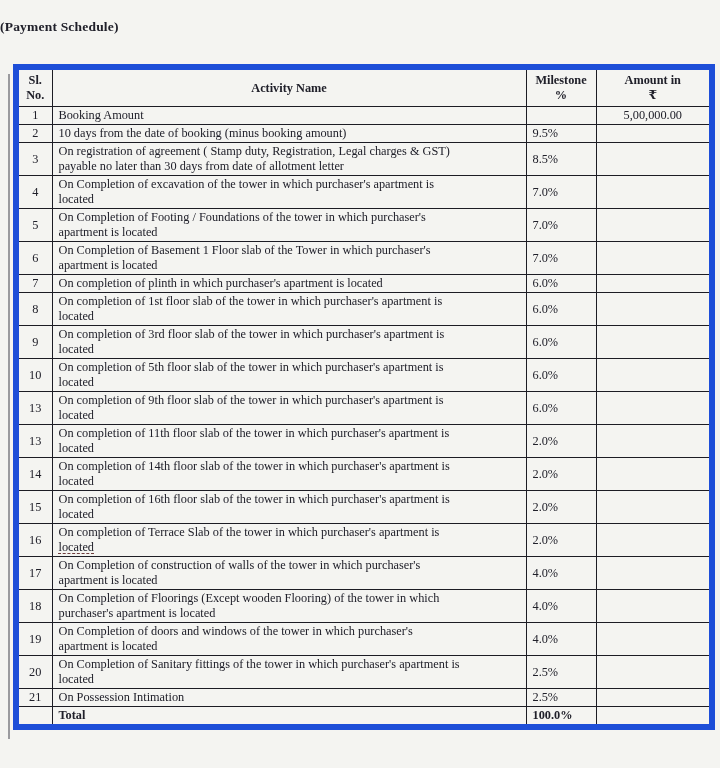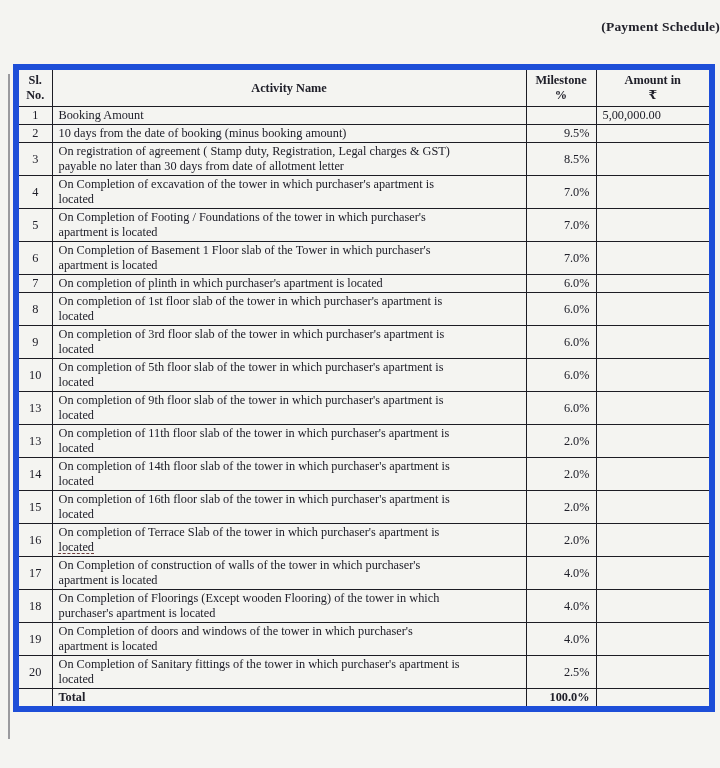--- a/index.html
+++ b/index.html
@@ -9,21 +9,21 @@
   body {
     width: 720px;
     height: 768px;
     background: #f4f4f1;
     font-family: "Liberation Serif", "DejaVu Serif", serif;
     color: #20202a;
     position: relative;
     overflow: hidden;
   }
   .page-title {
-    text-align: right;
+    text-align: left;
     font-weight: bold;
     font-size: 13.5px;
     padding-top: 19px;
     letter-spacing: 0.2px;
   }
   .scan-edge {
     position: absolute;
     left: 8px;
     top: 74px;
     width: 2px;
@@ -48,22 +48,22 @@
   }
   table.schedule th {
     font-weight: bold;
     text-align: center;
     white-space: pre-line;
     padding: 3px 2px;
     line-height: 15px;
   }
   td.sl      { text-align: center; padding: 1px 2px; }
   td.activity{ text-align: left; white-space: pre-line; }
-  td.milestone { text-align: right; }
-  td.amount  { text-align: left; padding-right: 7px; }
+  td.milestone { text-align: left; }
+  td.amount  { text-align: center; padding-right: 7px; }
   tr.total-row td { font-weight: bold; }
   .dashed {
     text-decoration: underline;
     text-decoration-style: dashed;
     text-decoration-color: #6e3d3d;
     text-underline-offset: 2px;
   }
 </style>
 </head>
 <body>
@@ -214,20 +214,26 @@
         <td class="milestone">4.0%</td>
         <td class="amount"></td>
       </tr>
       <tr>
         <td class="sl">20</td>
         <td class="activity">On Completion of Sanitary fittings of the tower in which purchaser's apartment is
 located</td>
         <td class="milestone">2.5%</td>
         <td class="amount"></td>
       </tr>
+      <tr>
+        <td class="sl">21</td>
+        <td class="activity">On Possession Intimation</td>
+        <td class="milestone">2.5%</td>
+        <td class="amount"></td>
+      </tr>
       <tr class="total-row">
         <td class="sl"></td>
         <td class="activity">Total</td>
         <td class="milestone">100.0%</td>
         <td class="amount"></td>
       </tr>
     </tbody>
 </table>
 
 </body></html>

